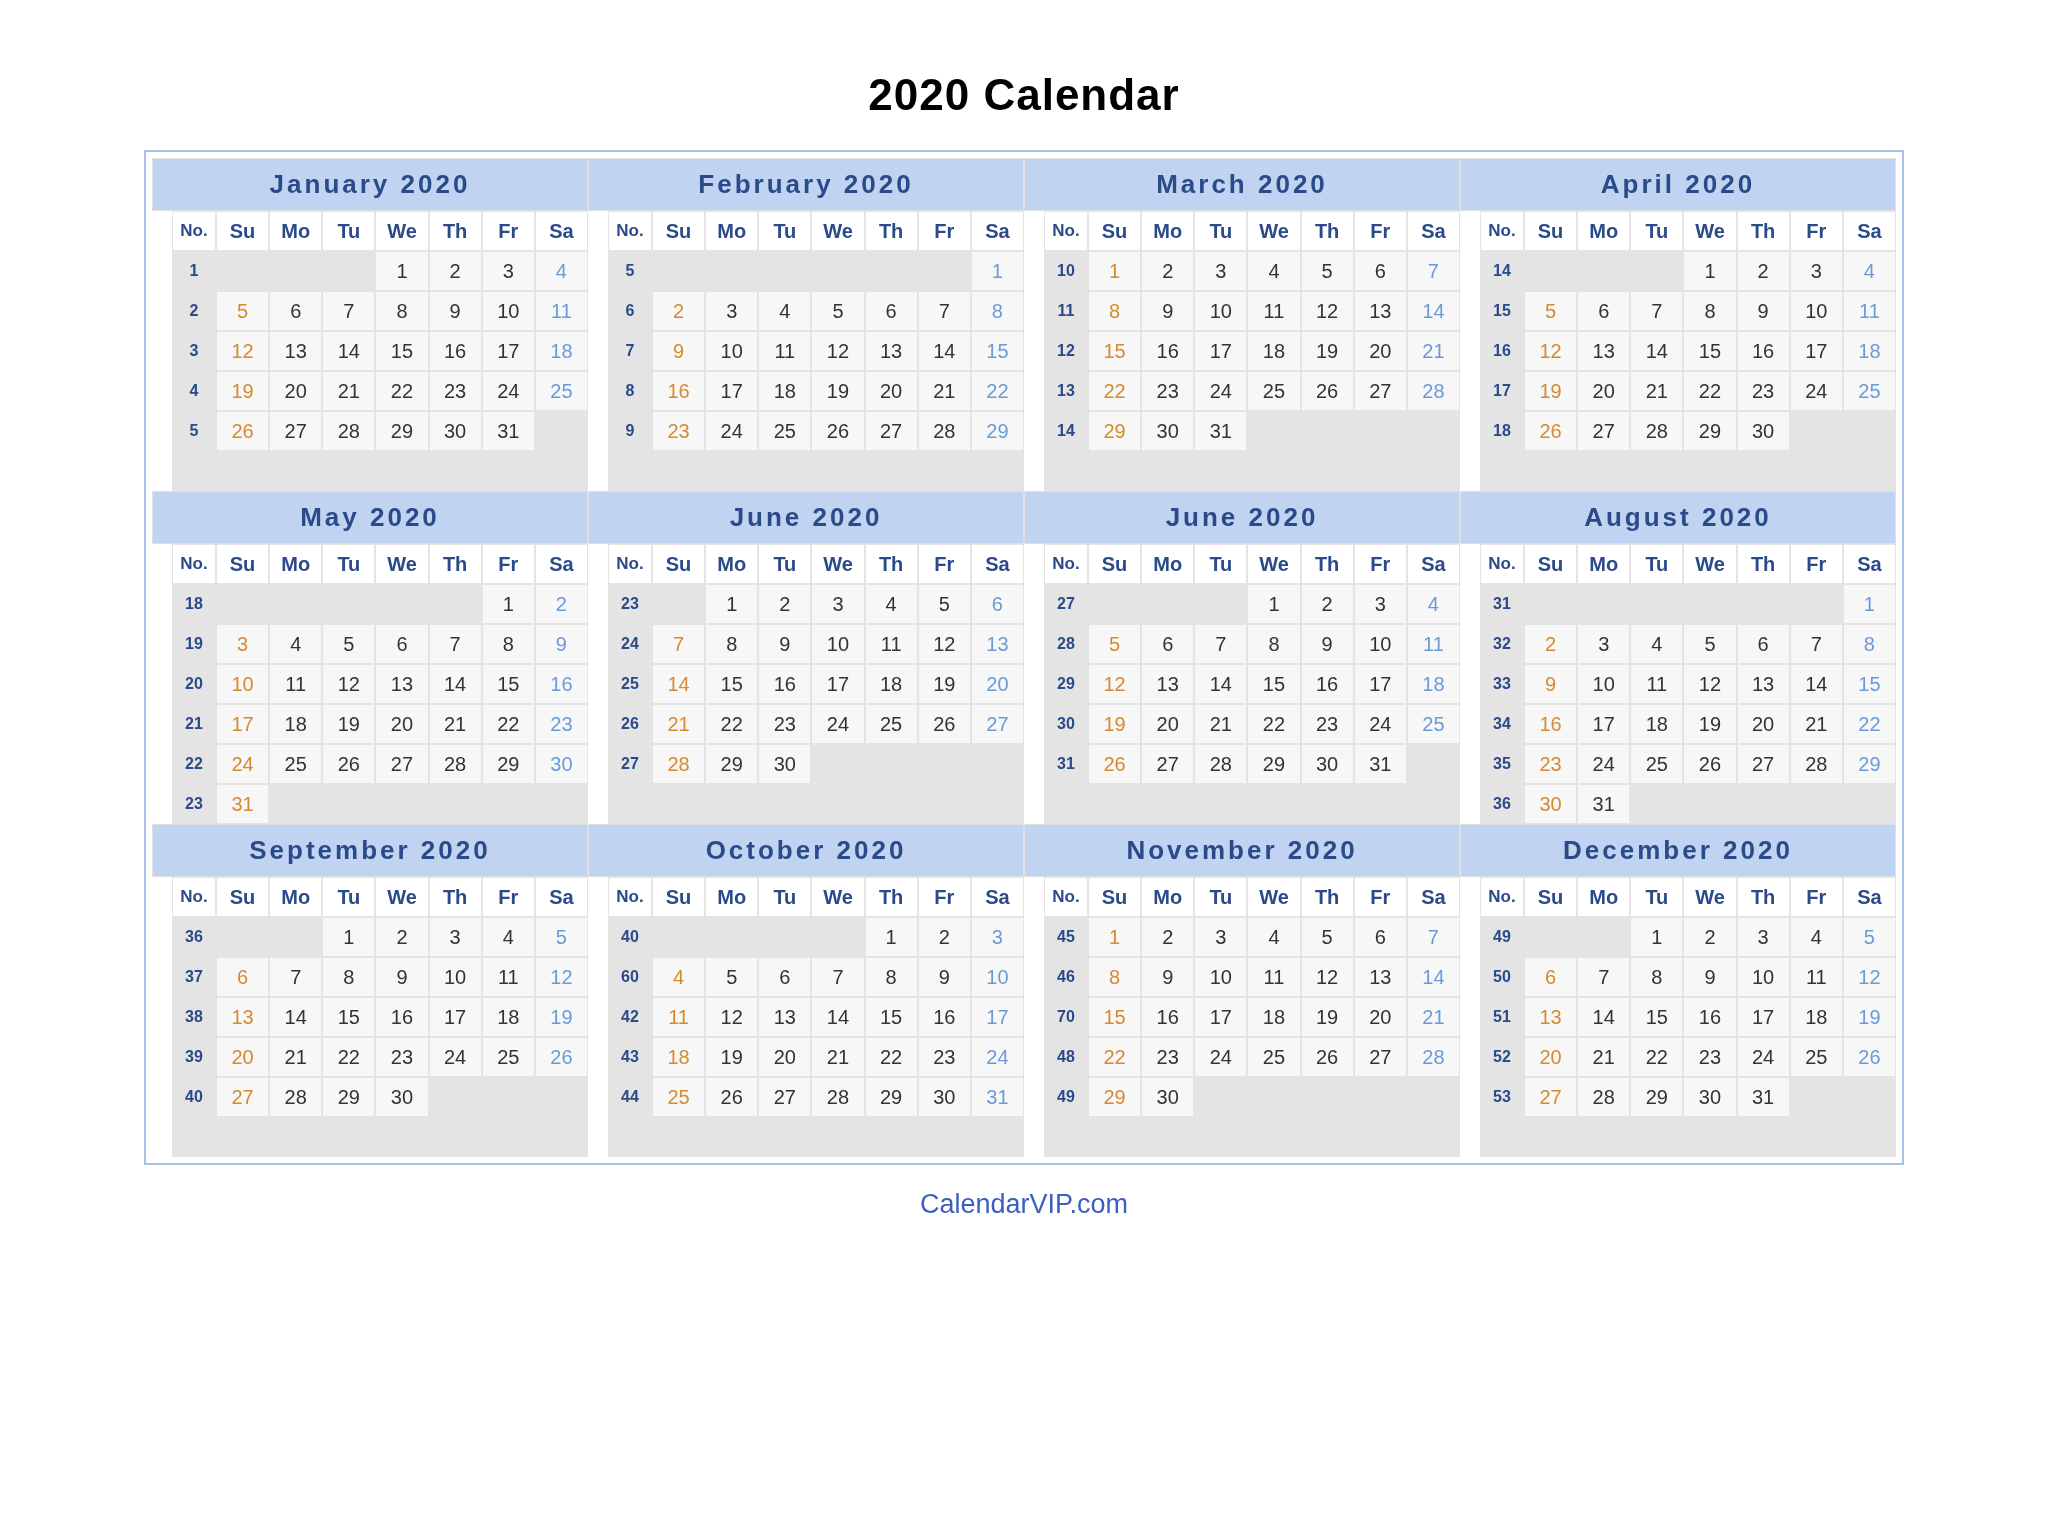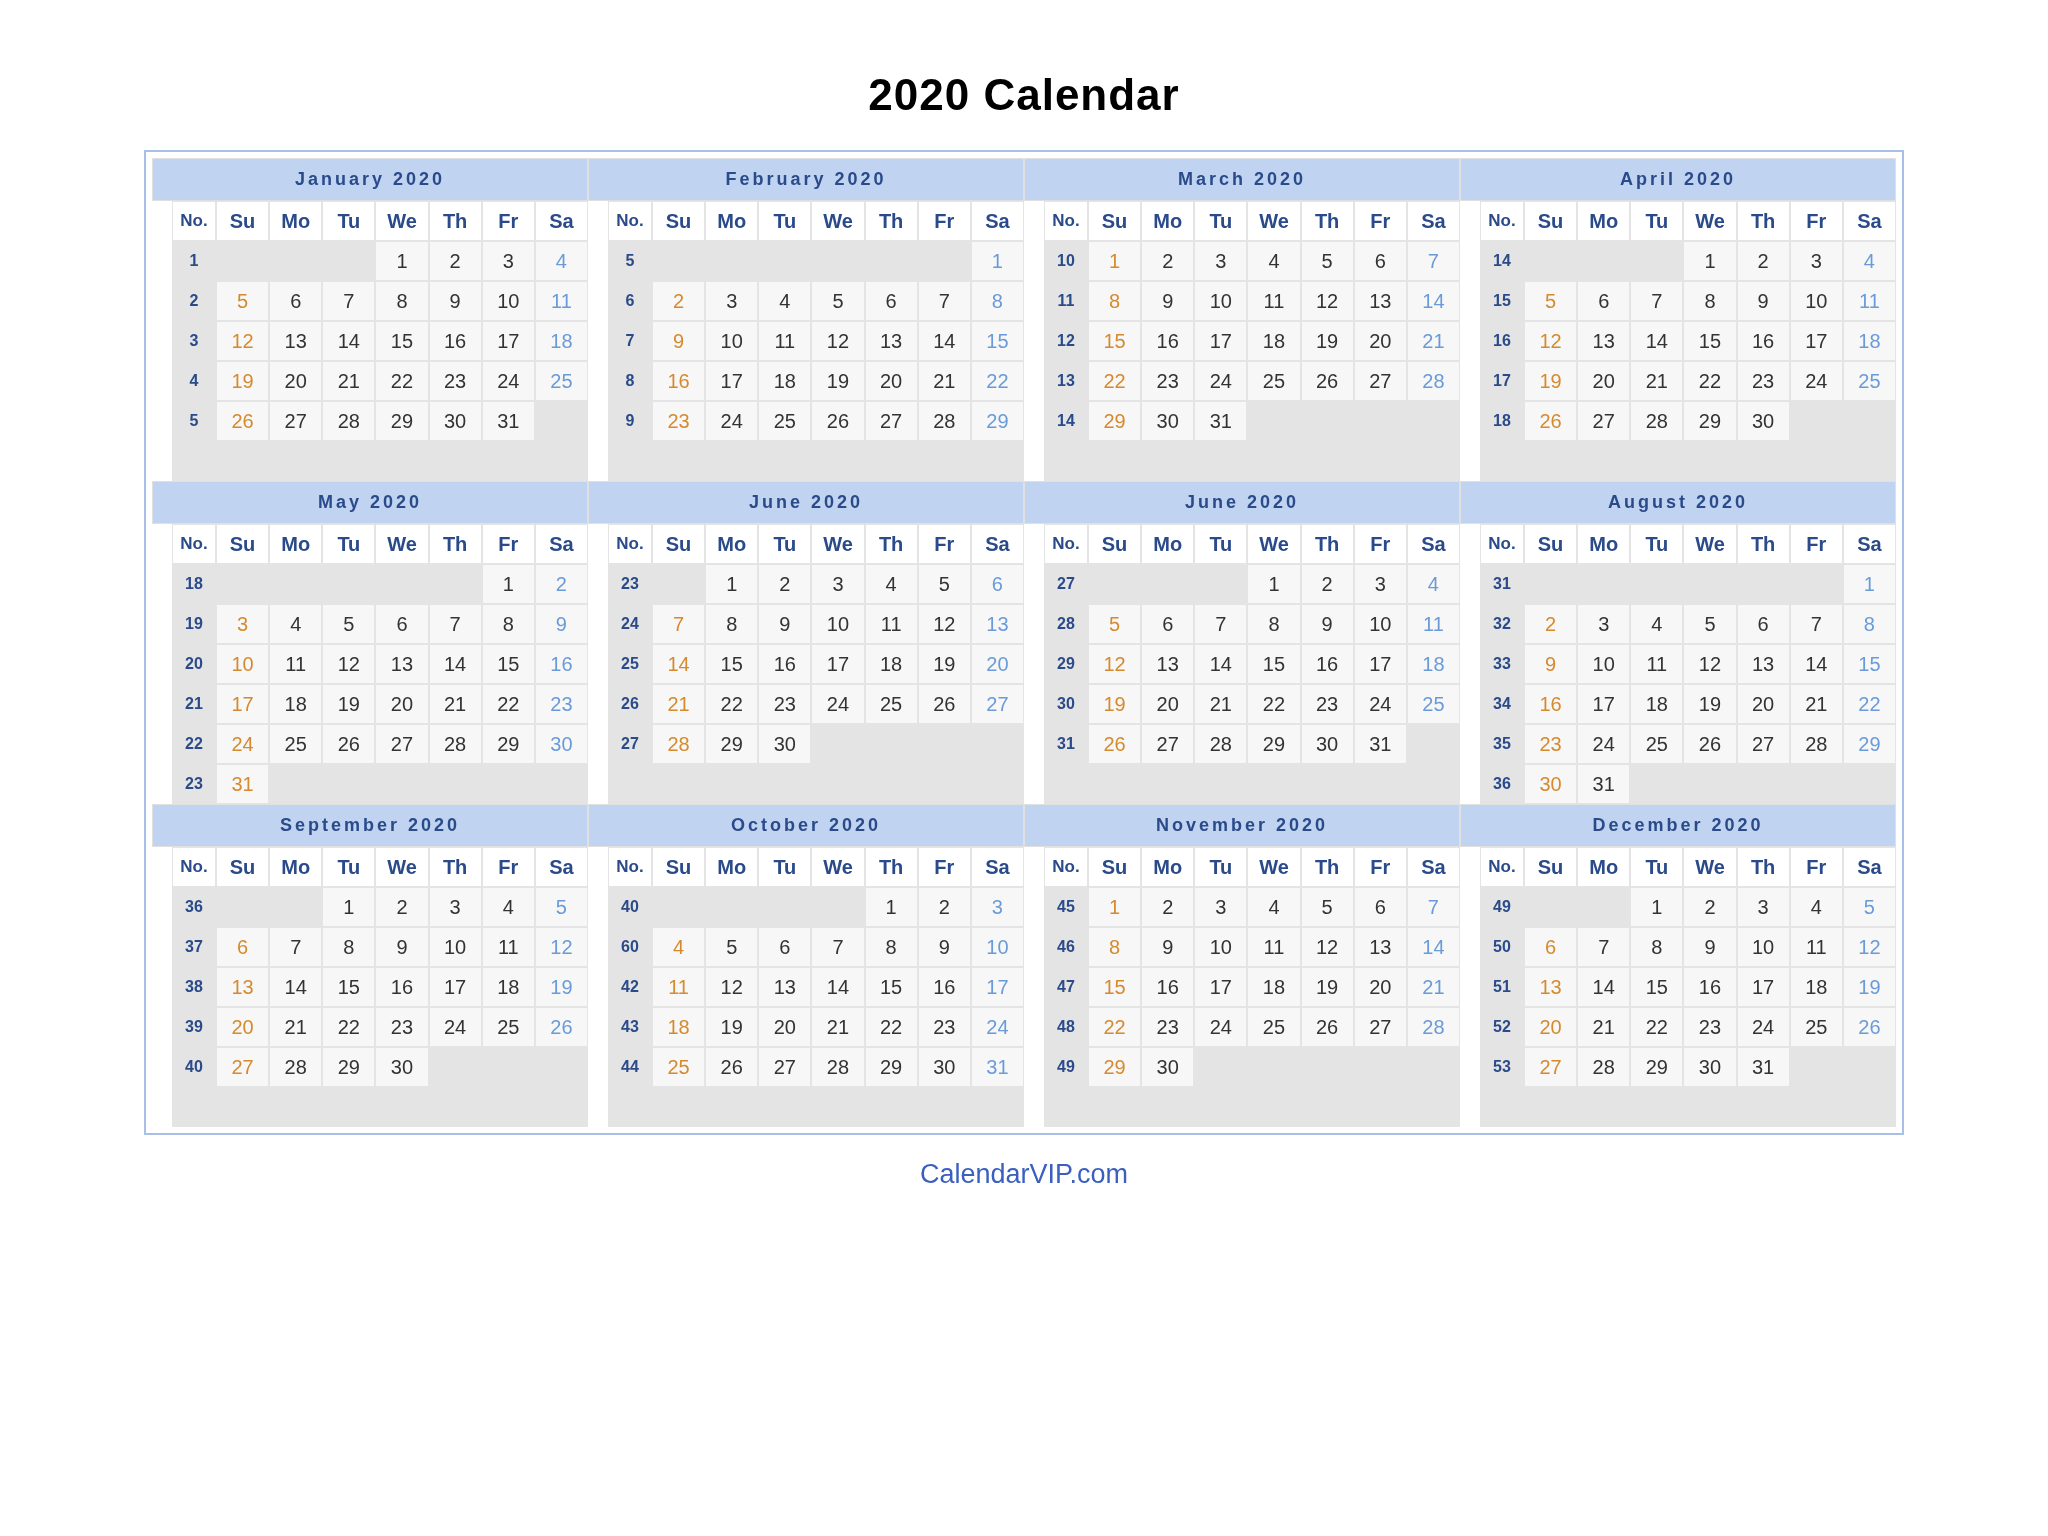--- a/index.html
+++ b/index.html
@@ -33,21 +33,21 @@
     gap: 0;
   }
   .month {
     display: flex;
     flex-direction: column;
   }
   .month-header {
     background: #c0d4f2;
     color: #2a4a8a;
     font-weight: bold;
-    font-size: 18px;
+    font-size: 26px;
     text-align: center;
     padding: 10px 0;
     letter-spacing: 3px;
     border: 1px solid #e0e0e0;
   }
   .month-body {
     display: grid;
     grid-template-columns: 44px repeat(7, 1fr);
     padding-left: 20px;
   }
@@ -725,21 +725,21 @@
           <div class="day">6</div>
           <div class="day sat">7</div>
           <div class="weekno">46</div>
           <div class="day sun">8</div>
           <div class="day">9</div>
           <div class="day">10</div>
           <div class="day">11</div>
           <div class="day">12</div>
           <div class="day">13</div>
           <div class="day sat">14</div>
-          <div class="weekno">47</div>
+          <div class="weekno">70</div>
           <div class="day sun">15</div>
           <div class="day">16</div>
           <div class="day">17</div>
           <div class="day">18</div>
           <div class="day">19</div>
           <div class="day">20</div>
           <div class="day sat">21</div>
           <div class="weekno">48</div>
           <div class="day sun">22</div>
           <div class="day">23</div>

